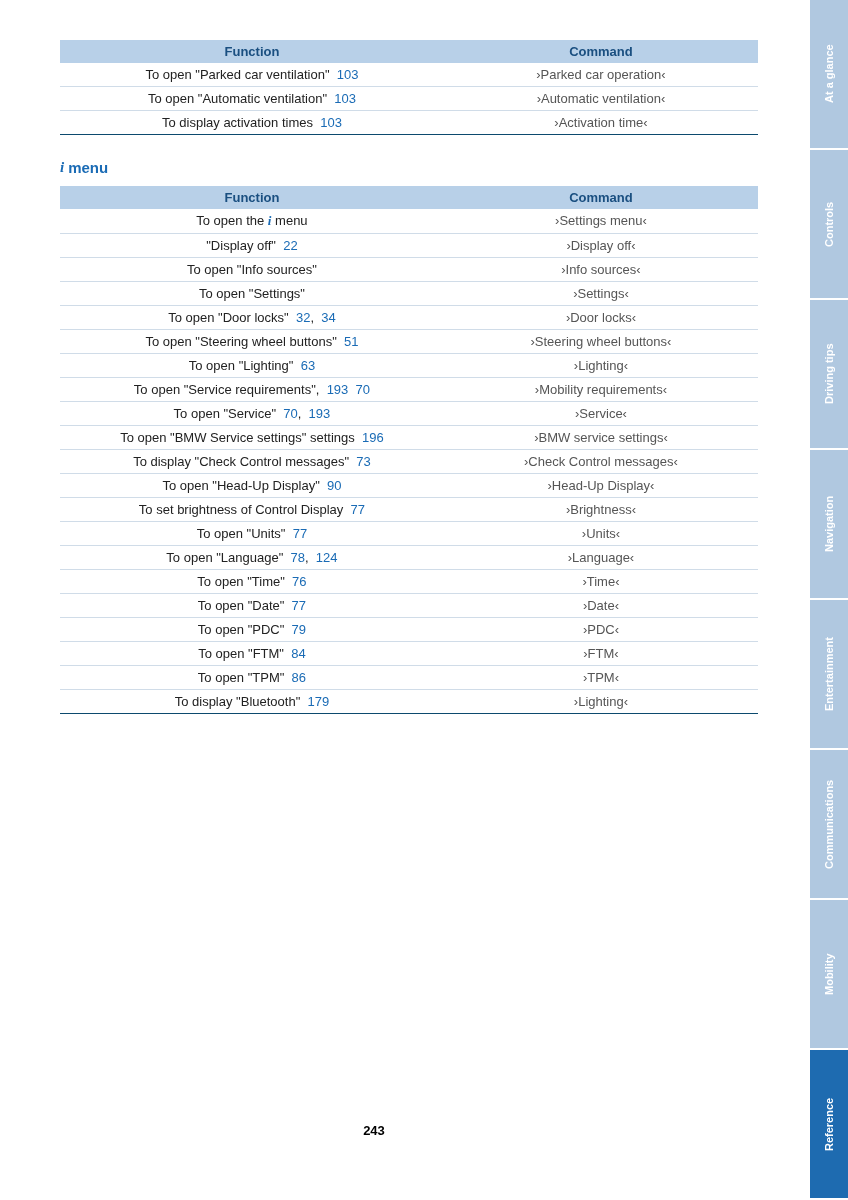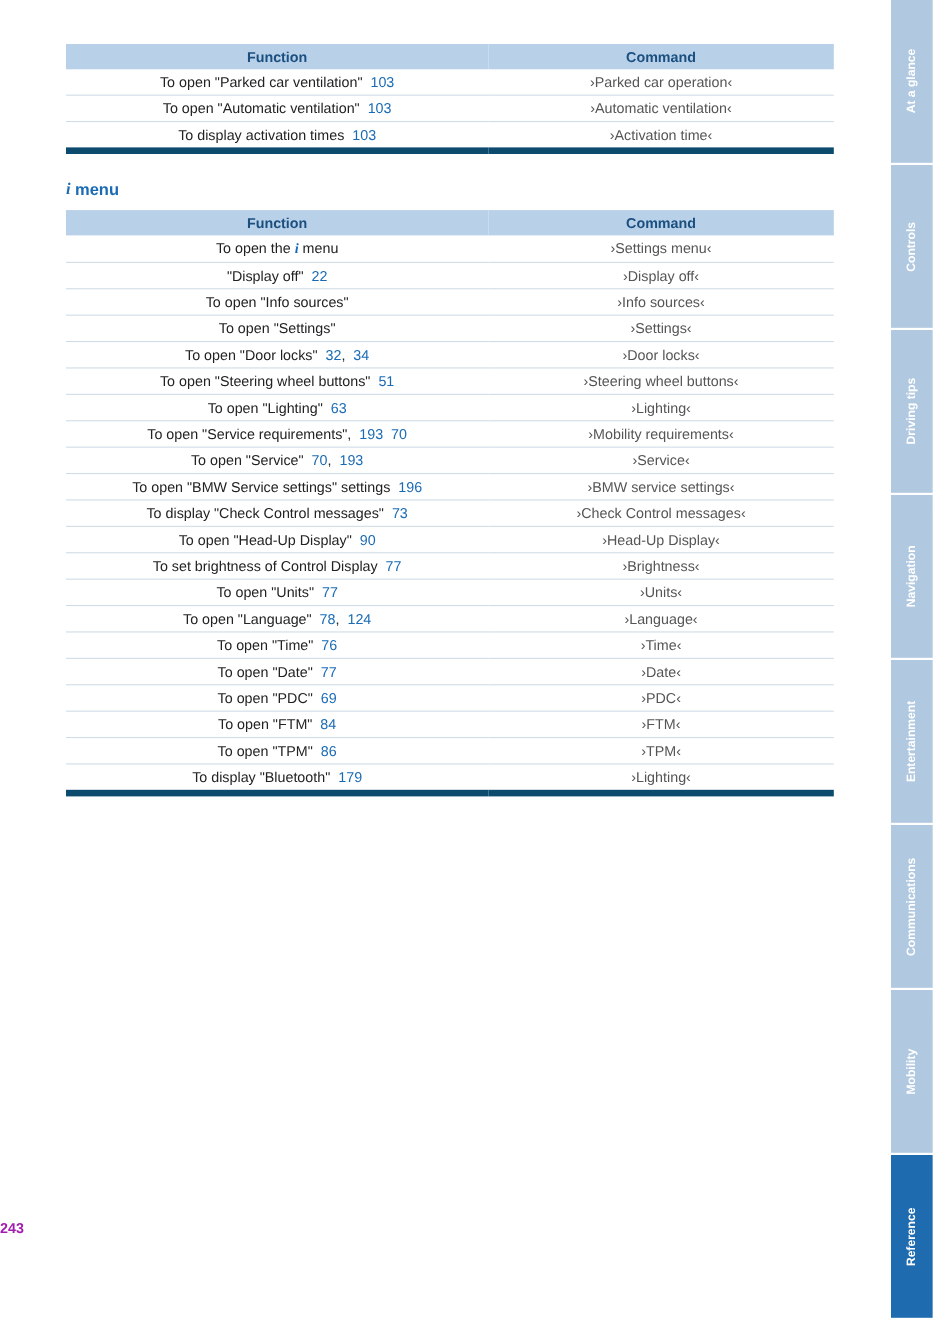--- a/index.html
+++ b/index.html
@@ -80,21 +80,21 @@
       font-size: 13px;
     }
 
     .table-data-row td {
       padding: 4px 8px;
       border-bottom: 1px solid #d0dce8;
       vertical-align: top;
     }
 
     .table-data-row:last-child td {
-      border-bottom: 6px solid #0c4a6e;
+      border-bottom: 1px solid #0c4a6e;
     }
 
     .table-data-row td:first-child {
       width: 55%;
     }
 
     .link-blue {
       color: #1a6bb5;
       text-decoration: none;
       margin-top: 36px;
@@ -125,25 +125,25 @@
       left: 0;
       right: 40px;
       text-align: center;
       font-size: 12px;
       color: #555;
     }
 
     .page-number {
       font-weight: bold;
       font-size: 13px;
-      color: #a21caf;
+      color: #000000;
       display: block;
-      text-align: left;
+      text-align: center;
       margin-right: 60px;
-      margin-bottom: 16px;
+      margin-bottom: 2px;
     }
 
     .command-cell {
       color: #555;
     }
   </style>
 </head>
 <body>
 
 <div class="page-container">
@@ -340,21 +340,21 @@
           <td>
             <span>To open "Date"</span>
             &nbsp;<a class="link-blue">77</a>
           </td>
           <td class="command-cell">›Date‹</td>
         </tr>
 
         <tr class="table-data-row">
           <td>
             <span>To open "PDC"</span>
-            &nbsp;<a class="link-blue">69</a>
+            &nbsp;<a class="link-blue">79</a>
           </td>
           <td class="command-cell">›PDC‹</td>
         </tr>
 
         <tr class="table-data-row">
           <td>
             <span>To open "FTM"</span>
             &nbsp;<a class="link-blue">84</a>
           </td>
           <td class="command-cell">›FTM‹</td>

